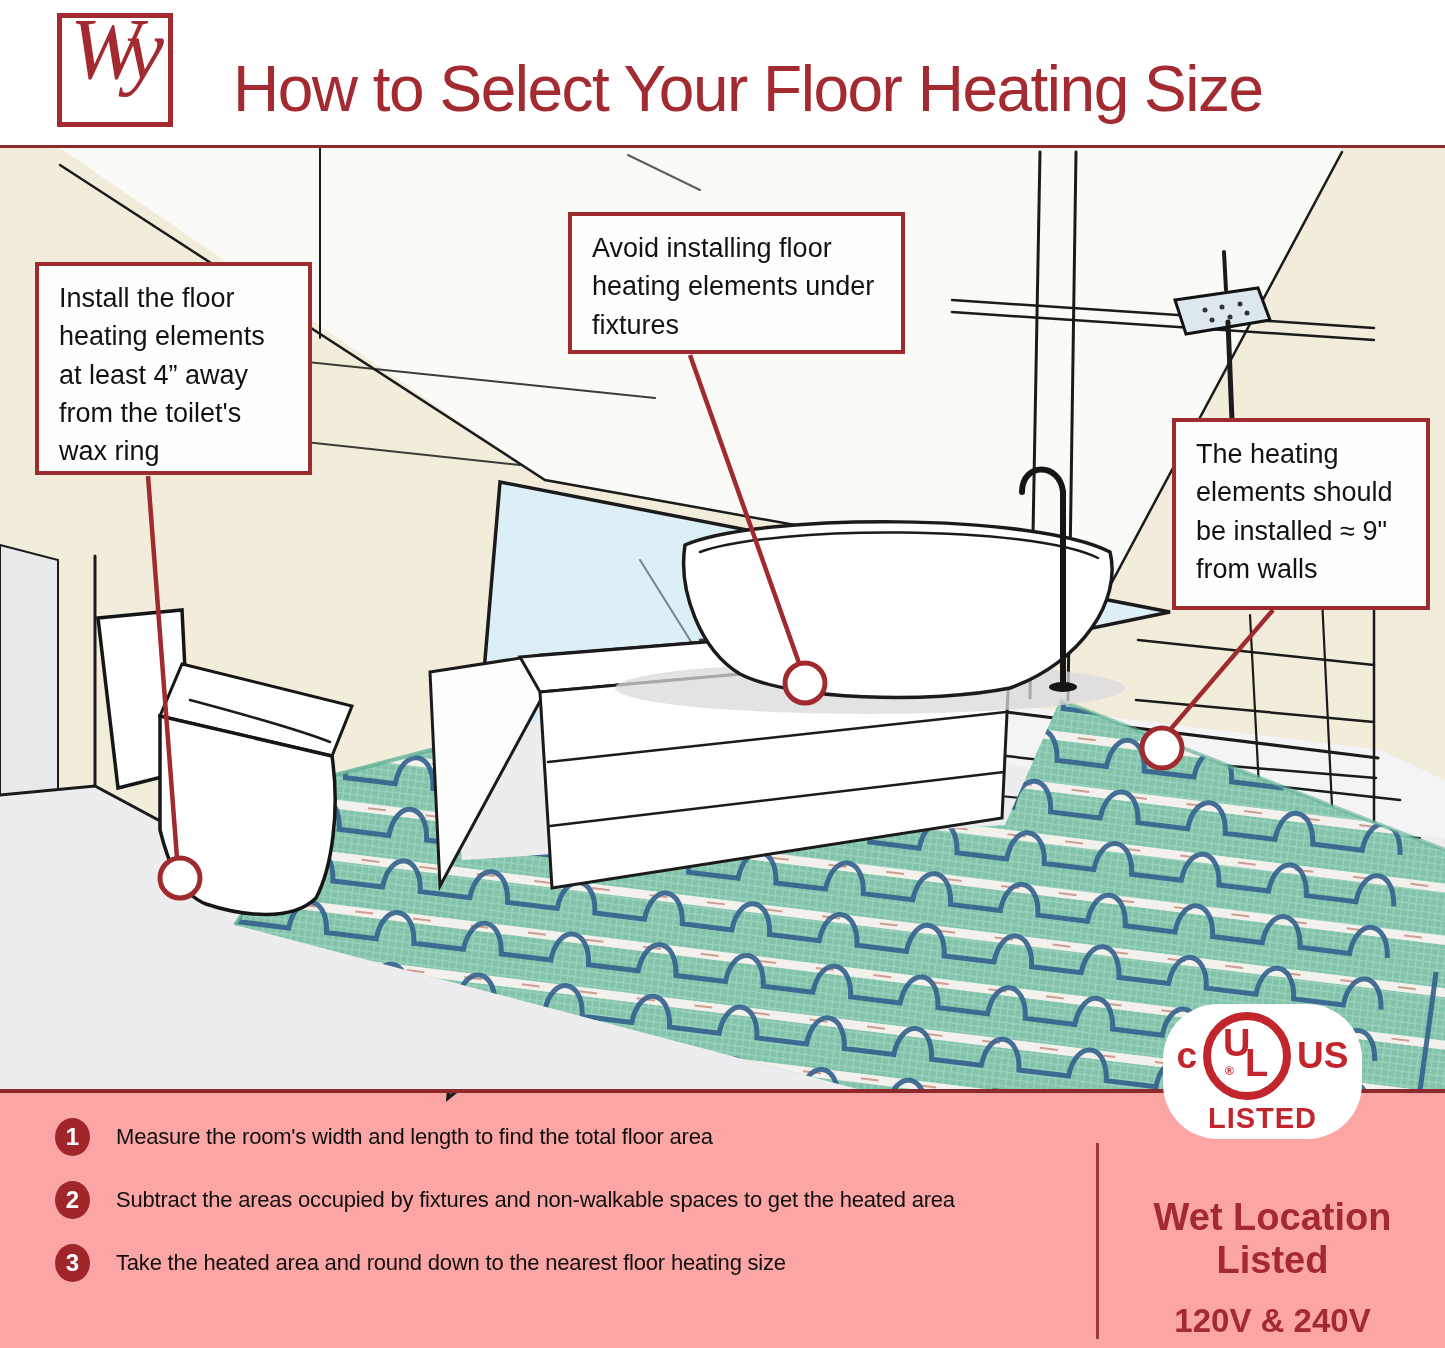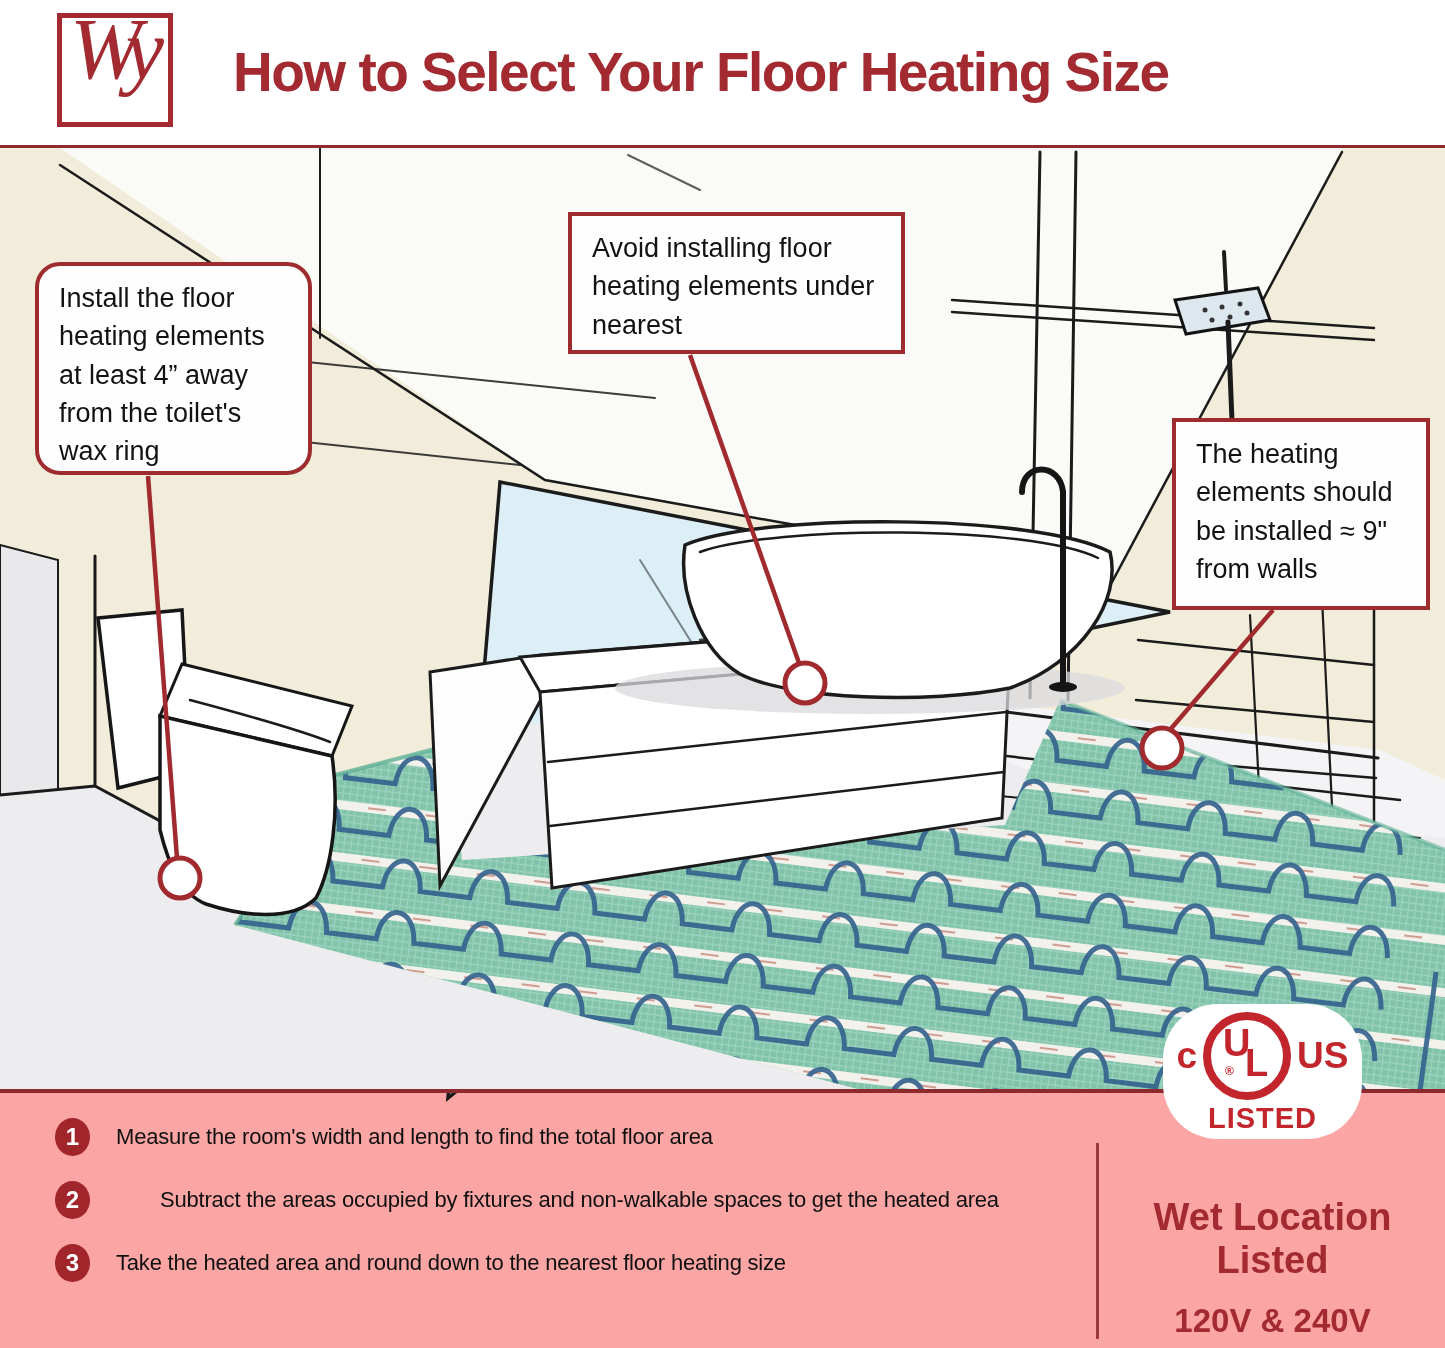--- a/index.html
+++ b/index.html
@@ -6,38 +6,38 @@
   .page{
     position:relative;width:1445px;height:1348px;background:#fca5a5;
     font-family:"Liberation Sans", sans-serif;overflow:hidden;margin:0 auto;
   }
   
   .header{position:absolute;left:0;top:0;width:1445px;height:145px;background:#fff;}
   .logo-box{position:absolute;left:57px;top:13px;width:106px;height:104px;
     border:5px solid var(--accent,#A22A30);}
   .logo-script{position:absolute;left:8px;top:-12px;font-family:"Liberation Serif",serif;
     font-style:italic;font-size:86px;color:var(--accent,#A22A30);letter-spacing:-8px;line-height:1;}
-  .page-title{position:absolute;left:233px;top:40px;font-size:55px;font-weight:bold;
+  .page-title{position:absolute;left:233px;top:52px;font-size:64px;font-weight:normal;
     color:var(--accent,#A22A30);letter-spacing:-1.5px;white-space:nowrap;}
   
   .callout{position:absolute;background:#fefefe;border:4px solid #9E2B2E;
     color:#121212;font-size:27px;line-height:1.42;box-sizing:border-box;z-index:6;}
   .callout .inner{padding:13px 14px 10px 20px;}
-  #callout-toilet{left:35px;top:262px;width:277px;height:213px;border-radius:25px;}
+  #callout-toilet{left:35px;top:262px;width:277px;height:213px;}
   #callout-fixtures{left:568px;top:212px;width:337px;height:142px;}
   #callout-walls{left:1172px;top:418px;width:258px;height:192px;}
   
   .steps{position:absolute;left:55px;top:1118px;width:1010px;display:flex;
     flex-direction:column;gap:25px;z-index:6;}
   .step-row{display:flex;align-items:center;}
   .step-badge{width:35px;height:38px;border-radius:50%;background:#A1262C;color:#fff;
     font-size:24px;font-weight:bold;display:flex;align-items:center;justify-content:center;
     flex:0 0 auto;margin-right:26px;}
   .step-text{font-size:22px;color:#101010;line-height:1.55;letter-spacing:-0.2px;}
-  #step-2 .step-text{max-width:960px;margin-left:44px;}
+  #step-2 .step-text{max-width:960px;}
   .divider-v{position:absolute;left:1096px;top:1143px;width:3px;height:196px;
     background:#9E3A3C;z-index:4;}
   .cert-texts{position:absolute;left:1100px;top:1196px;width:345px;text-align:center;
     z-index:6;color:var(--accent,#A22A30);font-weight:bold;}
   .cert-wet{font-size:38px;margin:0 0 20px 0;}
   .cert-volt-label{font-size:31px;margin:0 0 4px 0;}
   .cert-volt-value{font-size:33px;margin:0;}
   
   .ul-badge{position:absolute;left:1163px;top:1004px;width:195px;background:#fff;
     border-radius:55px;text-align:center;z-index:5;padding:8px 2px 4px 2px;
@@ -220,21 +220,21 @@
     <div class="logo-box">
       <span class="logo-script">Wy</span>
     </div>
     <div class="page-title">How to Select Your Floor Heating Size</div>
   </div>
 
   <div class="callout" id="callout-toilet">
     <div class="inner">Install the floor heating elements at least 4” away from the toilet's wax ring</div>
   </div>
   <div class="callout" id="callout-fixtures">
-    <div class="inner">Avoid installing floor heating elements under nearest</div>
+    <div class="inner">Avoid installing floor heating elements under fixtures</div>
   </div>
   <div class="callout" id="callout-walls">
     <div class="inner">The heating elements should be installed ≈ 9" from walls</div>
   </div>
 
   <div class="ul-badge">
     <div class="ul-row">
       <span class="ul-c">c</span>
       <span class="ul-circle">
         <span class="ul-u">U</span>

